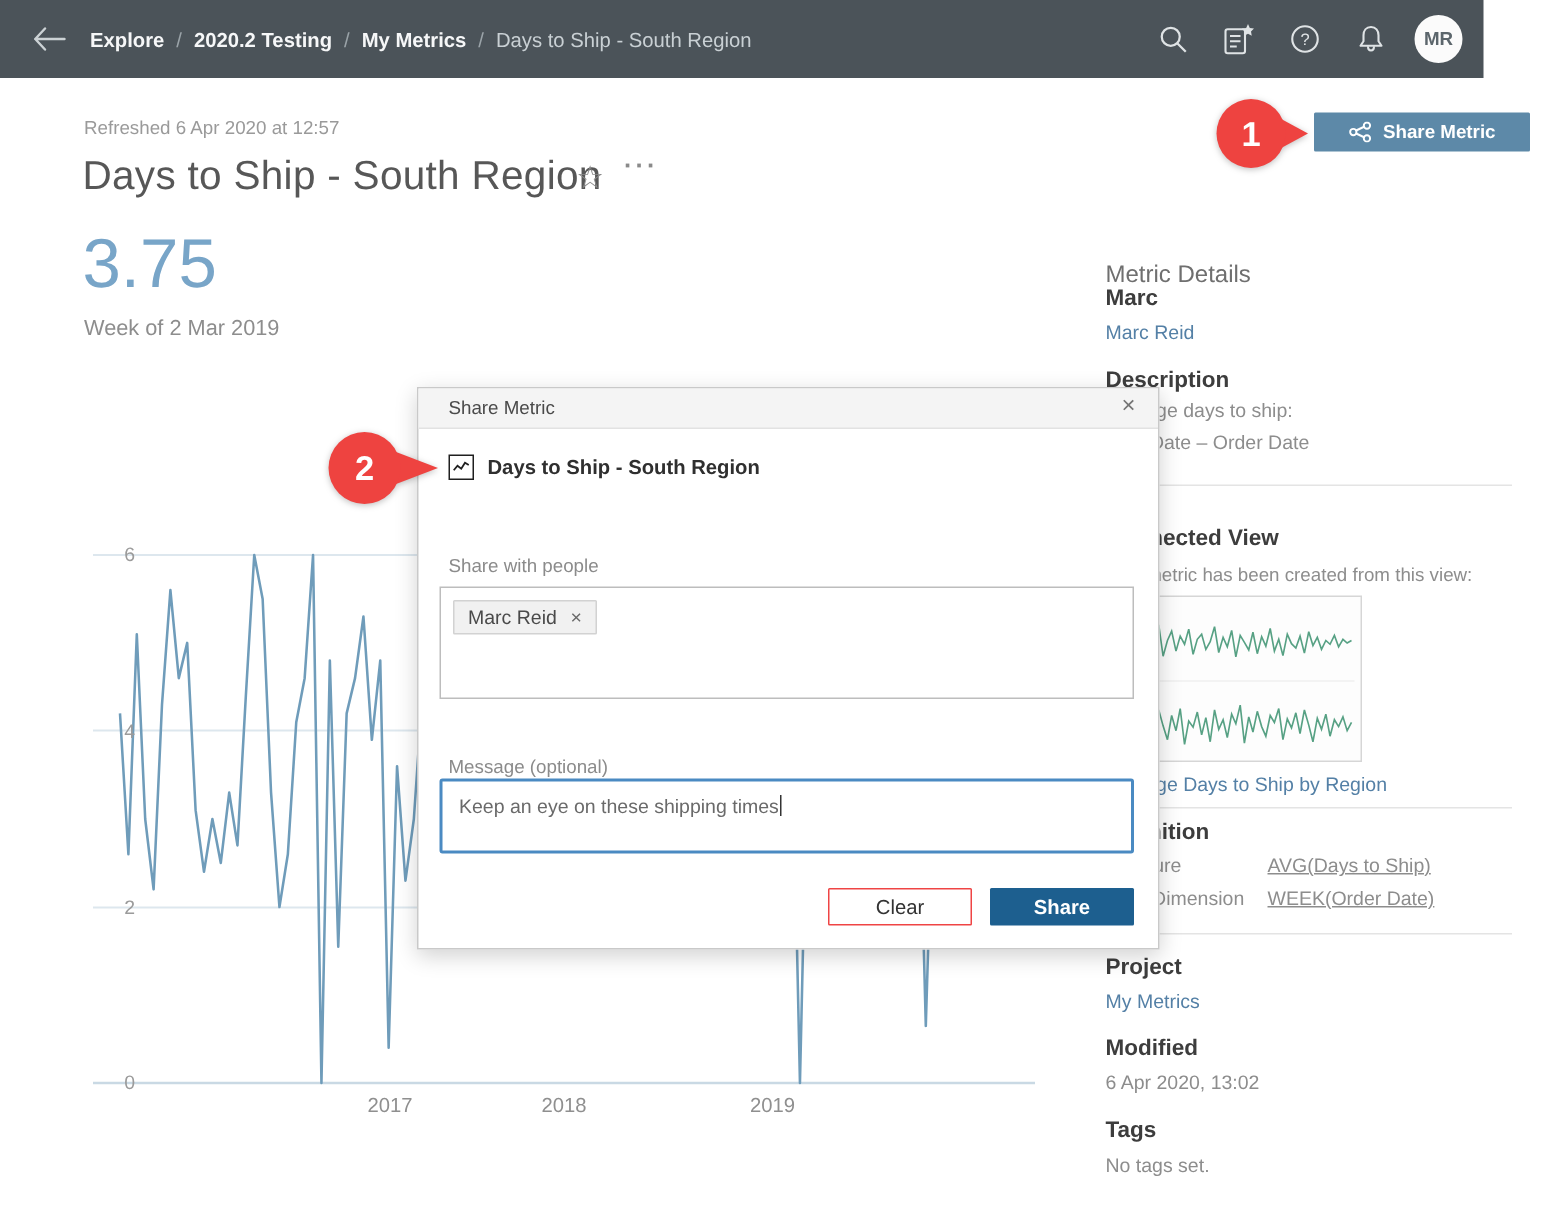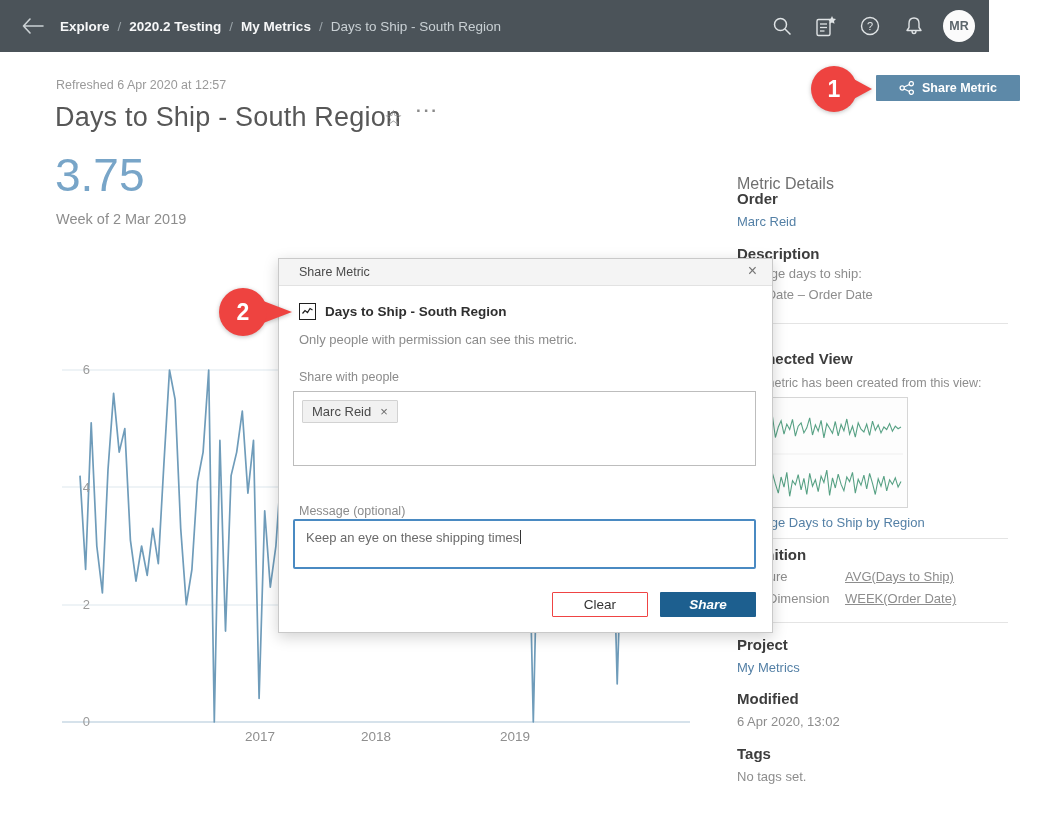--- a/index.html
+++ b/index.html
@@ -63,21 +63,21 @@
   .people-box{position:absolute;left:14px;top:132px;width:461px;height:73px;border:1px solid #bdbdbd;cursor:text;}
   .chip{position:absolute;left:8px;top:8px;background:#f1f1f1;border:1px solid #d2d2d2;border-radius:1px;
     padding:3px 9px;font-size:13px;color:#4a4a4a;display:flex;align-items:center;gap:9px;}
   .chip-x{color:#6a6a6a;font-size:13px;cursor:pointer;}
   .msg-box{position:absolute;left:14px;top:260px;width:459px;height:46px;border:2px solid #4a8ac2;border-radius:2px;cursor:text;}
   .msg-text{position:absolute;left:11px;top:9px;font-size:13px;color:#6a6a6a;white-space:nowrap;}
   .caret{display:inline-block;width:1px;height:14px;background:#333;vertical-align:-2px;margin-left:1px;}
   .dlg-btn{position:absolute;top:333px;width:96px;height:25px;box-sizing:border-box;display:flex;align-items:center;justify-content:center;
     font-size:13.5px;cursor:pointer;border-radius:1px;}
   .btn-clear{left:273px;background:#ffffff;border:1px solid #ef4444;color:#333333;}
-  .btn-share{left:381px;background:#1d5f8f;color:#ffffff;font-weight:bold;font-style:italic;}
+  .btn-share{left:381px;background:#1d5f8f;color:#ffffff;font-weight:bold;}
 
   
   .callout{position:absolute;z-index:20;filter:drop-shadow(0 1px 2px rgba(0,0,0,.25));}
   .callout text{fill:#ffffff;font-size:23px;font-weight:bold;font-family:"Liberation Sans",sans-serif;}
 </style>
 </head>
 <body>
 
 <div class="topbar">
   <div class="back-btn">
@@ -157,21 +157,21 @@
 <div class="abs ytick" style="left:66px;top:480px;">4</div>
 <div class="abs ytick" style="left:66px;top:597px;">2</div>
 <div class="abs ytick" style="left:66px;top:714px;">0</div>
 <div class="abs xtick" style="left:215px;top:729px;margin-left:23px;">2017</div>
 <div class="abs xtick" style="left:354px;top:729px;">2018</div>
 <div class="abs xtick" style="left:493px;top:729px;">2019</div>
 
 <div class="sidebar">
   <div class="sb sb-title" style="top:155px;margin-top:20px;">Metric Details</div>
 
-  <div class="sb sb-head" style="top:190px;">Order</div>
+  <div class="sb sb-head" style="top:190px;">Marc</div>
   <div class="sb sb-link" style="top:214px;">Marc Reid</div>
 
   <div class="sb sb-head" style="top:245px;">Description</div>
   <div class="sb" style="top:266px;">Average days to ship:</div>
   <div class="sb" style="top:287px;">Ship Date – Order Date</div>
 
   <div class="sb-divider" style="top:323px;"></div>
 
   <div class="sb sb-head" style="top:350px;">Connected View</div>
   <div class="sb" style="top:376px;font-size:12.5px;">This metric has been created from this view:</div>
@@ -217,21 +217,20 @@
   </div>
 
   <div class="metric-row">
     <span class="metric-icon">
       <svg width="11" height="9" viewBox="0 0 11 9">
           <polyline points="0.5,6.5 3,3.5 5.5,5.5 8,1.5 10.5,3" fill="none" stroke="#1f1f1f" stroke-width="1.2"></polyline>
         </svg>
     </span>
     <span class="metric-name">Days to Ship - South Region</span>
   </div>
-  <div class="dlg-note">Only people with permission can see this metric.</div>
 
   <div class="field-label" style="top:111px;">Share with people</div>
   <div class="people-box">
     <span class="chip">
       <span>Marc Reid</span>
       <span class="chip-x">×</span>
     </span>
   </div>
 
   <div class="field-label" style="top:245px;">Message (optional)</div>

